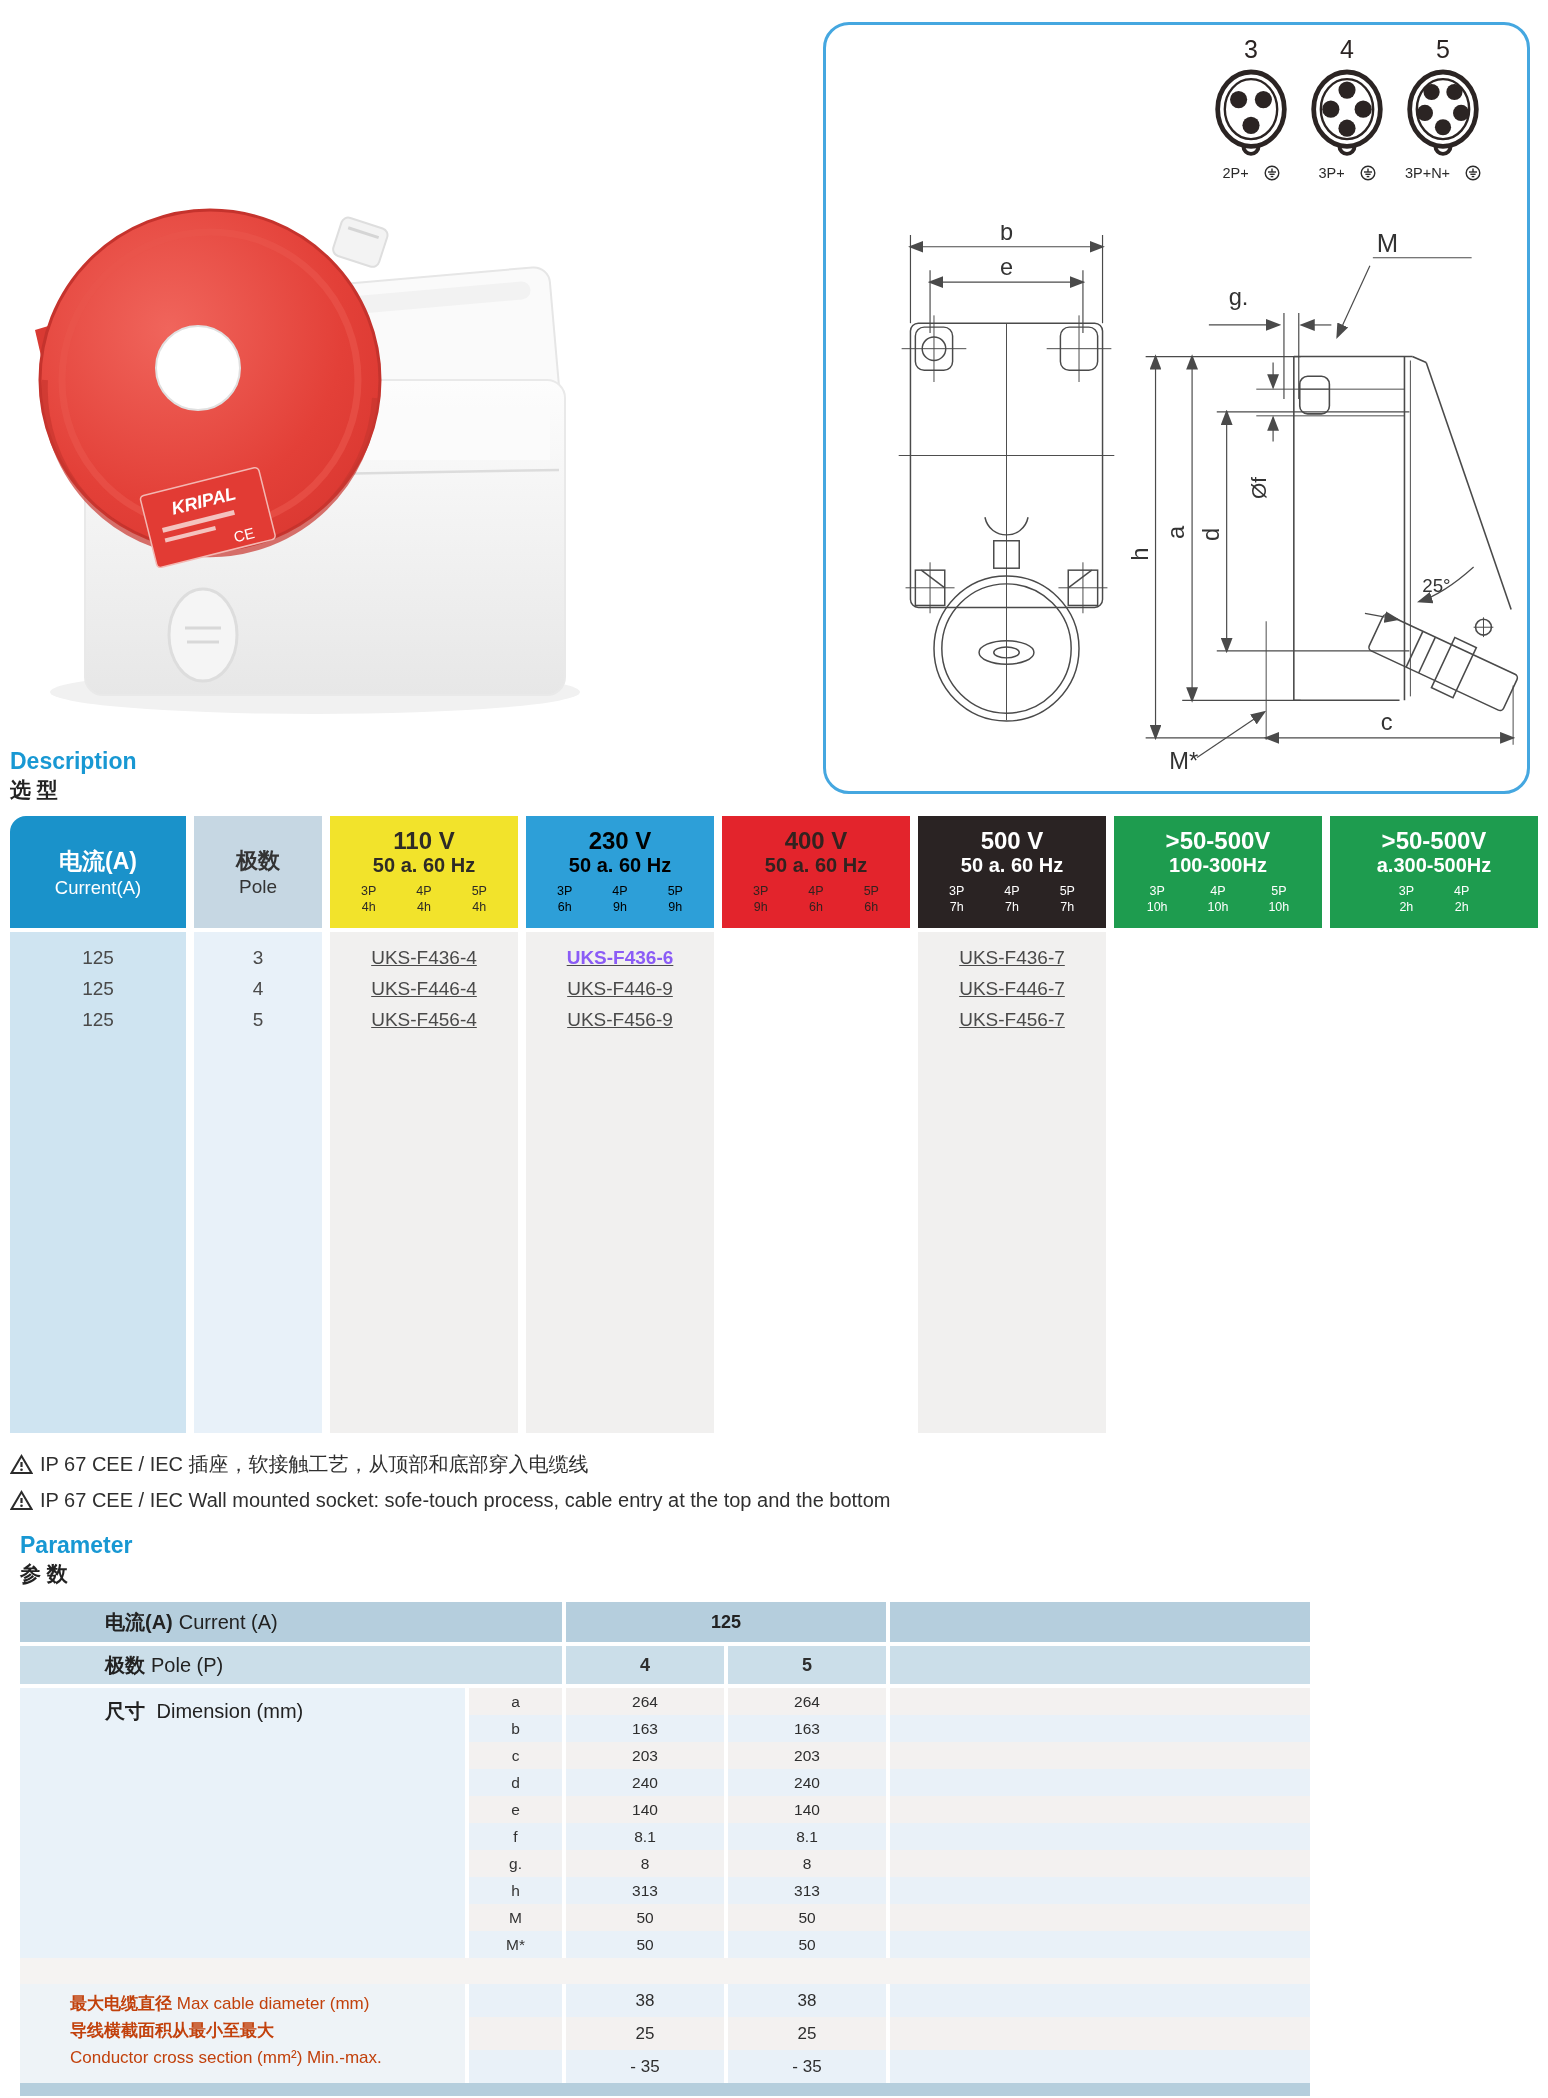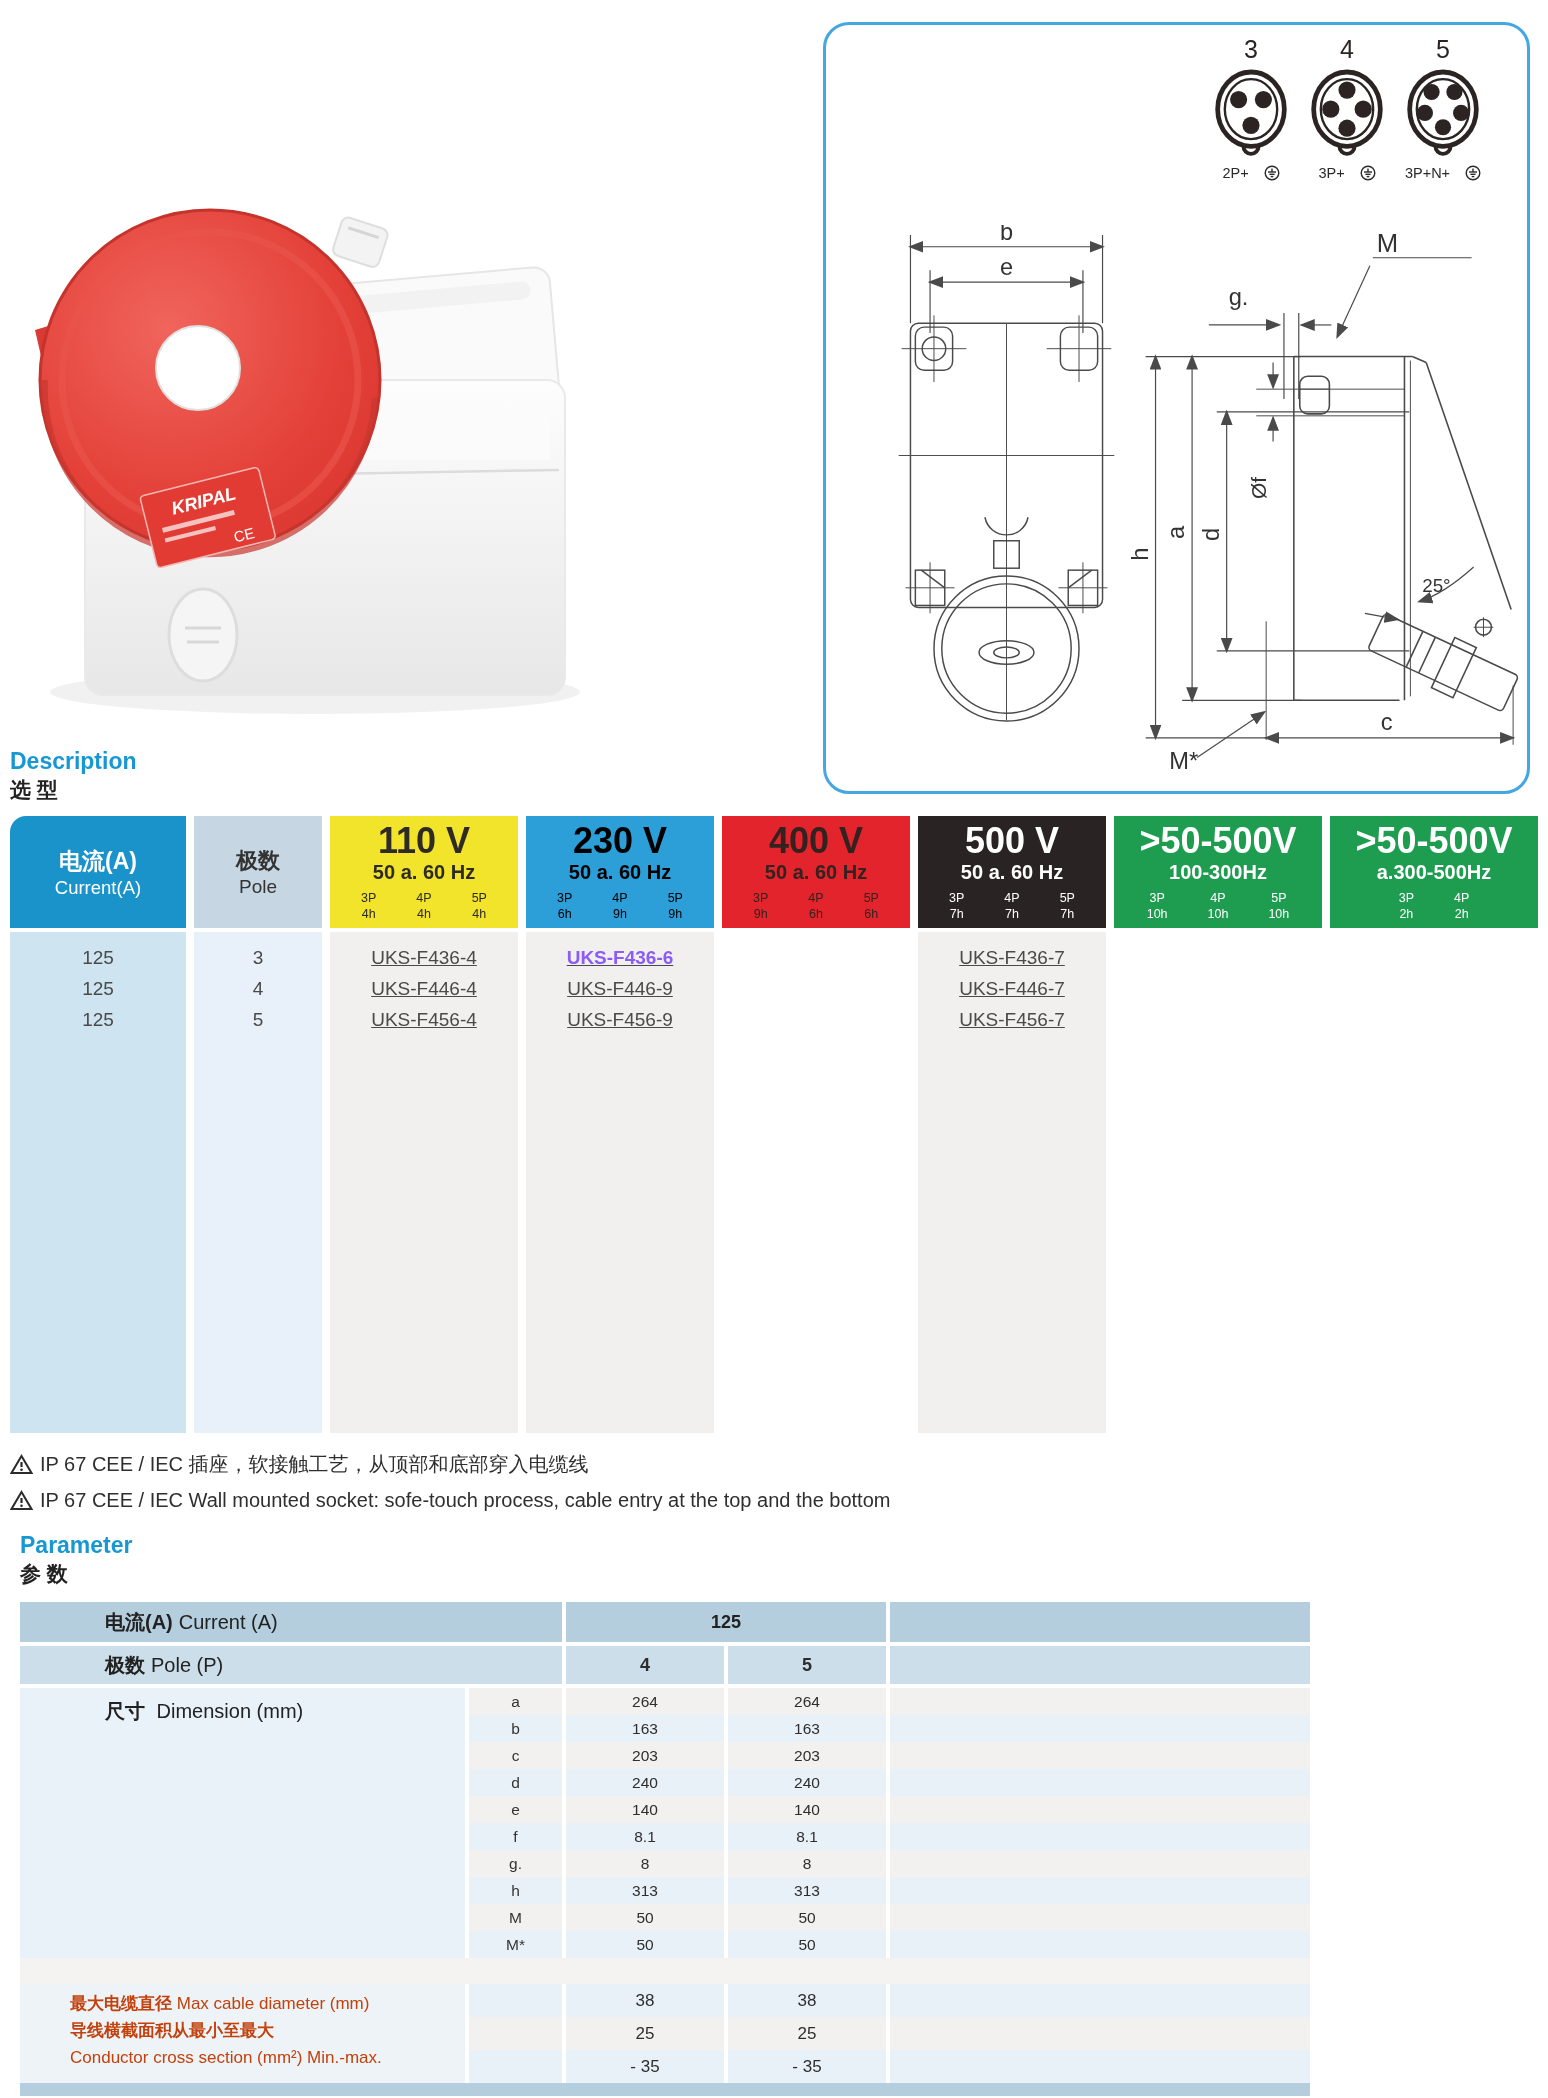--- a/index.html
+++ b/index.html
@@ -32,21 +32,21 @@
   .c1 { width:176px; } .c2 { width:128px; }
   .vc { width:188px; } .vcg { width:208px; }
   .c1 .hd { background:#1a92ca; color:#fff; border-radius:16px 0 0 0; }
   .c1 .hd .zh { font-size:23px; font-weight:bold; }
   .c1 .hd .en { font-size:18.5px; }
   .c2 .hd { background:#c6d7e3; color:#333; }
   .c2 .hd .zh { font-size:22px; font-weight:bold; }
   .c2 .hd .en { font-size:19px; }
   .c1 .bd { background:#cfe4f1; }
   .c2 .bd { background:#e8f1f9; }
-  .vcol .hd .v { font-size:36px; font-weight:bold; line-height:1.08; }
+  .vcol .hd .v { font-size:24px; font-weight:bold; line-height:1.08; }
   .vcol .hd .hz { font-size:20px; font-weight:bold; line-height:1.15; }
   .vcol .hd .subs { display:flex; justify-content:center; gap:40px; margin-top:6px; font-size:12.5px; line-height:1.3; }
   .vc0 .hd { background:#f2e32b; color:#2e2b26; }
   .vc1 .hd { background:#2d9fd8; color:#000000; }
   .vc2 .hd { background:#e3242c; color:#33221f; }
   .vc3 .hd { background:#2a2323; color:#fff; }
   .vc4 .hd, .vc5 .hd { background:#1e9c4f; color:#fff; }
   .vc0 .bd, .vc1 .bd, .vc2 .bd, .vc3 .bd { background:#f1f0ef;text-decoration:underline; }
   .vc4 .bd, .vc5 .bd { background:#fff; }
   .model.bold { font-weight:bold; color:#8b5cf6; }

